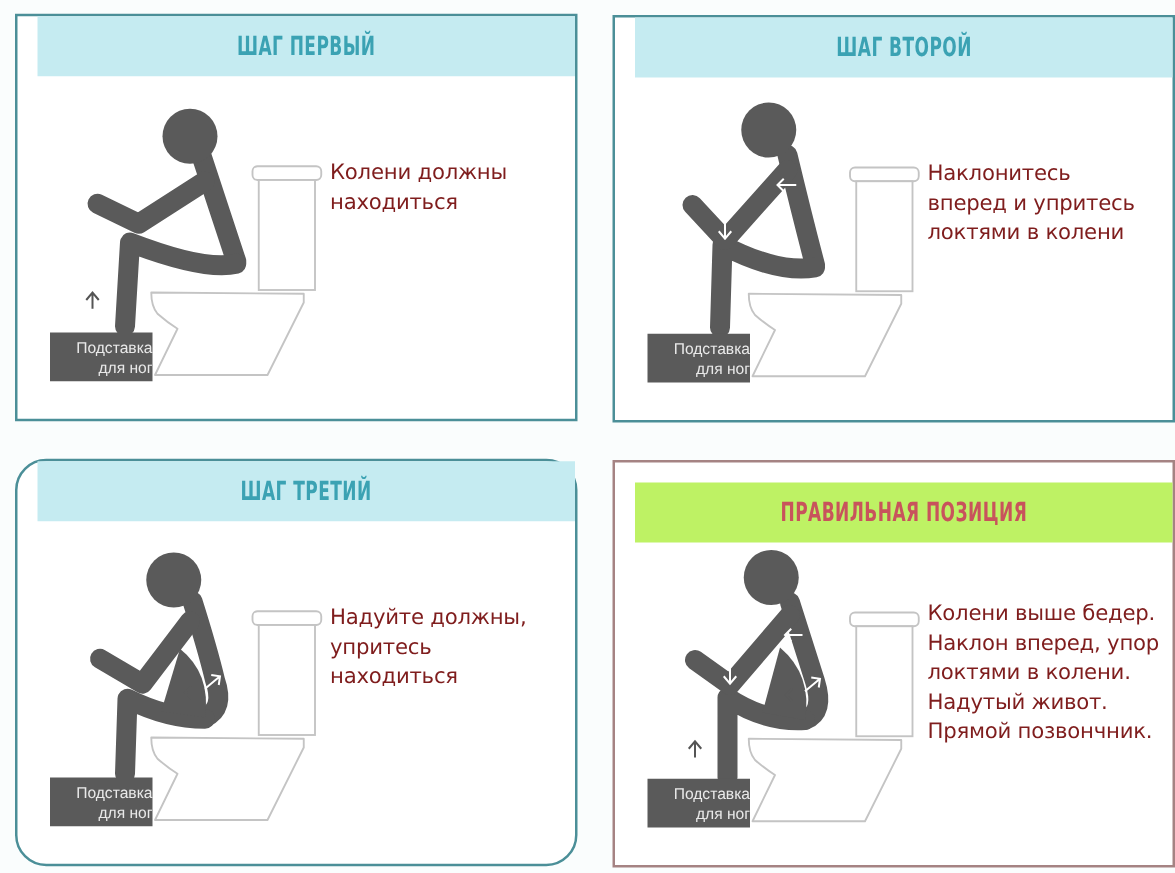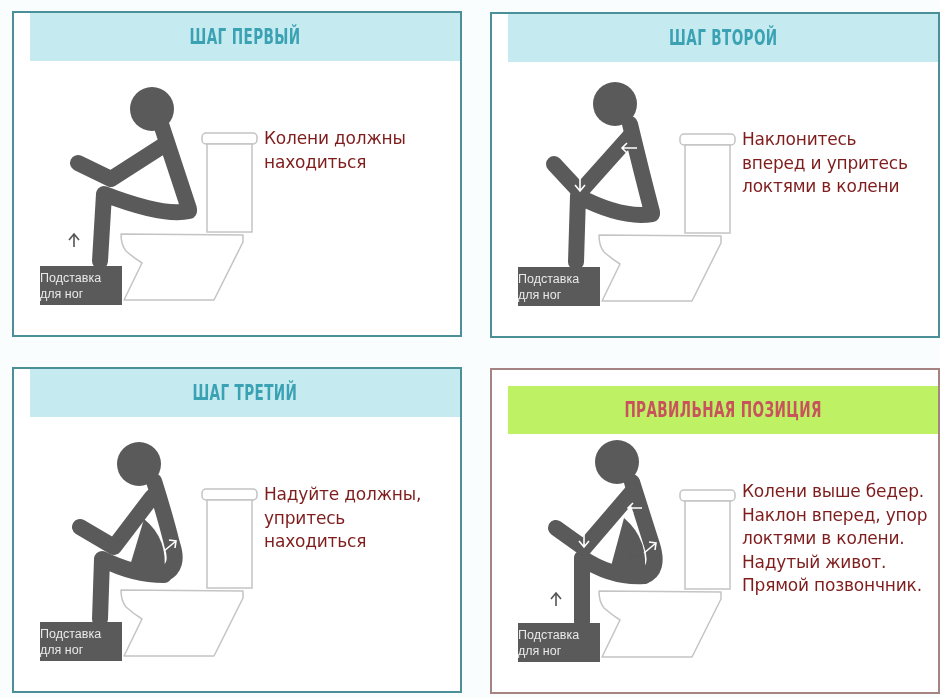--- a/index.html
+++ b/index.html
@@ -25,21 +25,21 @@
   .panel.pink .title { color:#c8535c; }
   .figure { position:absolute; left:0; top:0; }
   .desc {
     position:absolute; left:250px; top:114px; width:200px;
     font-family:"DejaVu Sans","Liberation Sans",sans-serif;
     font-size:17px; line-height:23.5px; color:#7f1d1d; letter-spacing:-0.2px;
   }
   .desc div { white-space:nowrap; }
   .stool {
     position:absolute; left:26px; top:253px; width:82px; height:39px;
-    background:#5a5a5a; color:#e9e9e9; text-align:left;
+    background:#5a5a5a; color:#e9e9e9; text-align:right;
     font-family:"Liberation Sans","DejaVu Sans",sans-serif; font-size:12.5px; line-height:16px;
     display:flex; flex-direction:column; justify-content:center;
   }
 </style>
 </head>
 <body>
 
 <svg width="0" height="0" style="position:absolute">
   <defs>
     <g id="toilet">
@@ -107,21 +107,21 @@
     <div>Подставка</div>
     <div>для ног</div>
   </div>
   <div class="desc">
     <div>Наклонитесь</div>
     <div>вперед и упритесь</div>
     <div>локтями в колени</div>
   </div>
 </div>
 
-<div class="panel teal" style="left:12px; top:367px;">
+<div class="panel teal" style="left:12px; top:367px;border-radius:25px;">
   <div class="header">
     <span class="title">ШАГ ТРЕТИЙ</span>
   </div>
   <svg class="figure" width="446" height="322">
     <use href="#toilet"></use>
     <g fill="none" stroke="#5a5a5a" stroke-width="16" stroke-linecap="round" stroke-linejoin="round">
 
       <path d="M140 112 Q152 150 158 175 Q166 198 150 205"></path>
 
       <path d="M150 206 Q120 206 88 190 L86 250"></path>

